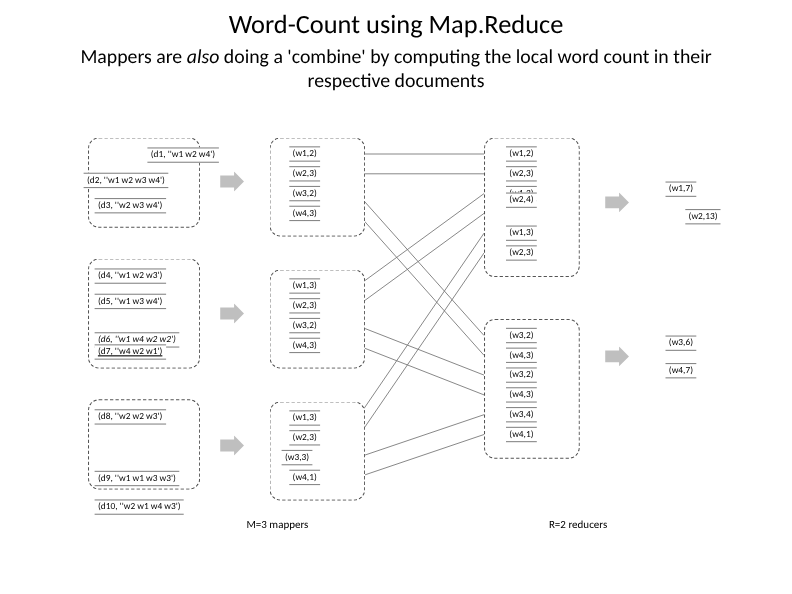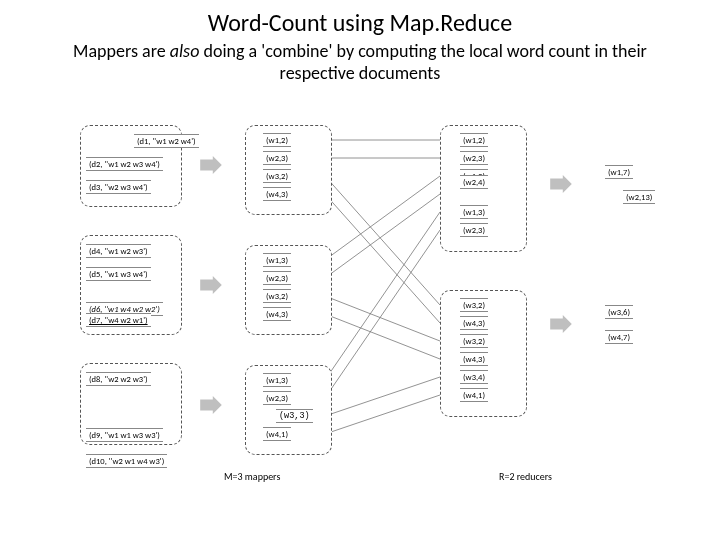--- a/index.html
+++ b/index.html
@@ -103,21 +103,21 @@
 <div class="group" style="left:245px; top:15px; width:85px; height:88px;"></div>
 <div class="group" style="left:245px; top:135px; width:85px; height:88px;"></div>
 <div class="group" style="left:245px; top:255px; width:85px; height:88px;"></div>
 
 <div class="group" style="left:440px; top:15px; width:85px; height:125px;"></div>
 <div class="group" style="left:440px; top:180px; width:85px; height:125px;"></div>
 
 <div class="group" style="left:595px; top:50px; width:70px; height:55px; border:none;"></div>
 
 <div class="item" style="left:86px; top:24px;margin-left:48px;">(d1, ''w1 w2 w4')</div>
-<div class="item" style="left:86px; top:47px;">(d2, ''w1 w2 w3 w4')</div>
+<div class="item" style="left:76px; top:47px;">(d2, ''w1 w2 w3 w4')</div>
 <div class="item" style="left:86px; top:70px;">(d3, ''w2 w3 w4')</div>
 
 <div class="item" style="left:86px; top:134px;">(d4, ''w1 w2 w3')</div>
 <div class="item" style="left:86px; top:157px;">(d5, ''w1 w3 w4')</div>
 <div class="item" style="left:86px; top:192px;font-style:italic;">(d6, ''w1 w4 w2 w2')</div>
 <div class="item" style="left:86px; top:203px;text-decoration:underline;">(d7, ''w4 w2 w1')</div>
 
 <div class="item" style="left:86px; top:262px;">(d8, ''w2 w2 w3')</div>
 <div class="item" style="left:86px; top:285px;margin-top:33px;">(d9, ''w1 w1 w3 w3')</div>
 <div class="item" style="left:86px; top:308px;margin-top:36px;">(d10, ''w2 w1 w4 w3')</div>
@@ -127,21 +127,21 @@
 <div class="item" style="left:263px; top:59px;">(w3,2)</div>
 <div class="item" style="left:263px; top:77px;">(w4,3)</div>
 
 <div class="item" style="left:263px; top:143px;">(w1,3)</div>
 <div class="item" style="left:263px; top:161px;">(w2,3)</div>
 <div class="item" style="left:263px; top:179px;">(w3,2)</div>
 <div class="item" style="left:263px; top:197px;">(w4,3)</div>
 
 <div class="item" style="left:263px; top:263px;">(w1,3)</div>
 <div class="item" style="left:263px; top:281px;">(w2,3)</div>
-<div class="item" style="left:276px; top:299px;font-family:Liberation Mono, monospace;">(w3,3)</div>
+<div class="item" style="left:256px; top:299px;">(w3,3)</div>
 <div class="item" style="left:263px; top:317px;">(w4,1)</div>
 
 <div class="item" style="left:460px; top:23px;">(w1,2)</div>
 <div class="item" style="left:460px; top:41px;">(w2,3)</div>
 <div class="item" style="left:460px; top:59px;">(w1,3)</div>
 <div class="item" style="left:460px; top:65px;">(w2,4)</div>
 <div class="item" style="left:460px; top:95px;">(w1,3)</div>
 <div class="item" style="left:460px; top:113px;">(w2,3)</div>
 
 <div class="item" style="left:460px; top:188px;">(w3,2)</div>

